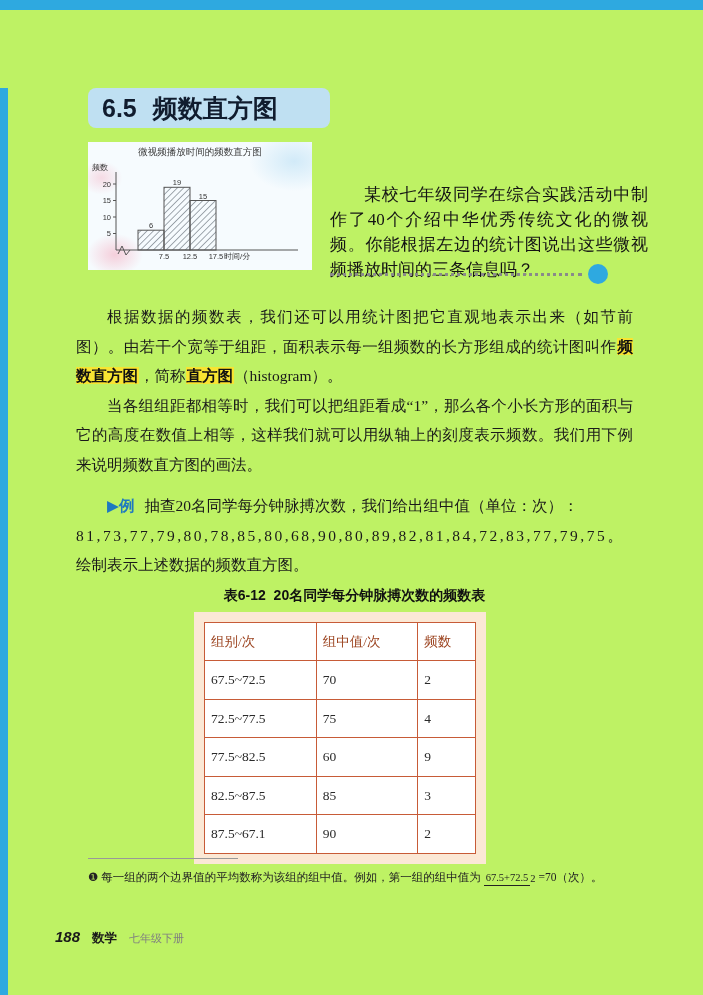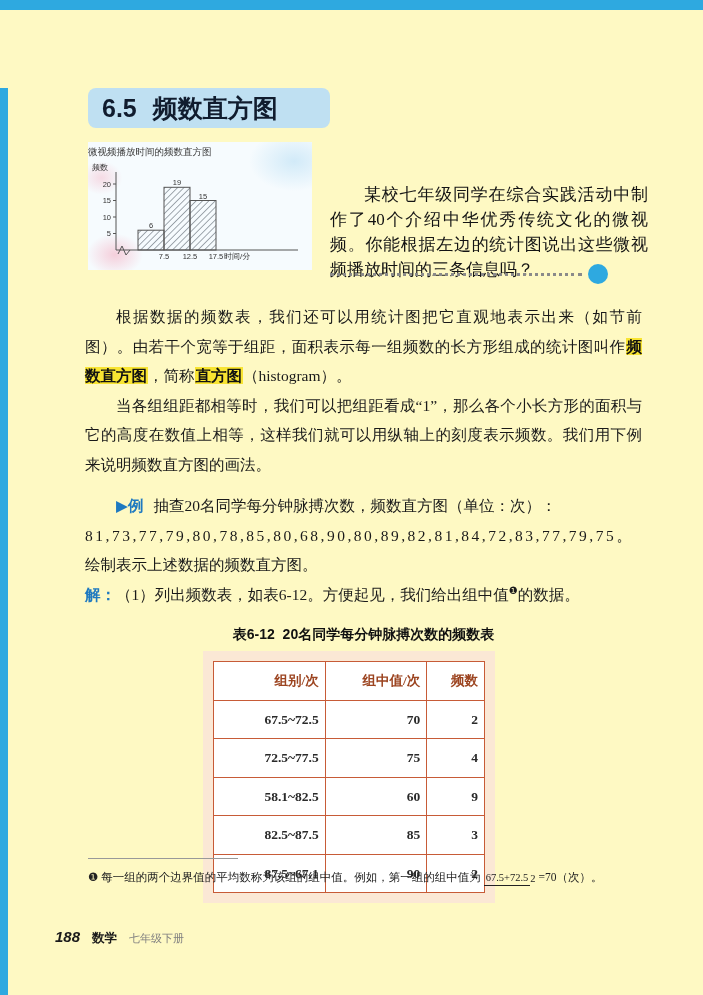--- a/index.html
+++ b/index.html
@@ -1,20 +1,20 @@
 <!DOCTYPE html>
 <html style="--accent: #2EA9E0; --hl: #F8E432; --ex-blue: #1E79C0; --tbl-border: #C75B37; --tbl-head: #9C4420; --panel-bg: #FBE8D5; --header-bg: #BFE0F2;"><head>
 <meta charset="utf-8">
 <style>
   * { margin:0; padding:0; box-sizing:border-box; }
   html,body { background:#e8e8e8; }
   body { font-family:"Liberation Serif","DejaVu Serif",serif; }
   .page {
     position:relative; width:703px; height:995px; margin:0 auto;
-    background:#fef9c3; overflow:hidden; color:#1a1a1a;
+    background:#bef264; overflow:hidden; color:#1a1a1a;
   }
   .top-bar { position:absolute; left:0; top:0; width:703px; height:10px; background:var(--accent,#2EA9E0); }
   .left-bar { position:absolute; left:0; top:88px; width:8px; height:907px; background:var(--accent,#2EA9E0); }
 
   
   .section-header {
     position:absolute; left:88px; top:88px; width:242px; height:40px;
     background:var(--header-bg,#BFE0F2); border-radius:8px;
     display:flex; align-items:center; padding-left:14px;
     font-family:"Liberation Sans","DejaVu Sans",sans-serif;
@@ -27,63 +27,63 @@
     position:absolute; left:88px; top:142px; width:224px; height:128px;
     background:
       radial-gradient(40px 30px at 12% 88%, rgba(244,170,190,0.55), rgba(244,170,190,0) 70%),
       radial-gradient(30px 24px at 6% 28%, rgba(244,170,190,0.40), rgba(244,170,190,0) 70%),
       radial-gradient(60px 40px at 92% 15%, rgba(190,225,245,0.65), rgba(190,225,245,0) 75%),
       #f6fbfe;
     padding-top:4px;
   }
   .chart-title {
     font-family:Liberation Mono, monospace;
-    font-size:9.5px; color:#3a3a3a; text-align:left; height:14px;
+    font-size:9.5px; color:#3a3a3a; text-align:center; height:14px;
   }
   .mini-chart { display:block; width:215px; height:104px; margin-left:2px; }
   .mini-chart text { font-family:"Liberation Sans","DejaVu Sans",sans-serif; fill:#333; }
 
   
   .intro-note {
     position:absolute; left:330px; top:182px; width:318px;
     font-size:17px; line-height:25px; text-align:justify; text-indent:2em; color:#141414;
   }
   .dotted-row {
     position:absolute; left:330px; top:262px; width:312px; height:24px;
     display:flex; align-items:center;
   }
   .dotted-line { width:252px; border-top:3px dotted #8a8a8a; height:0; }
   .blue-dot { width:20px; height:20px; border-radius:50%; background:var(--accent,#2EA9E0); margin-left:6px; }
 
   
-  .body-block { position:absolute; left:85px; top:302px; width:557px; font-size:15.5px; line-height:29.5px; }
+  .body-block { position:absolute; left:76px; top:302px; width:557px; font-size:15.5px; line-height:29.5px; }
   .para { text-align:justify; }
   .indent { text-indent:2em; }
   mark.hl { background:var(--hl,#F8E432); font-weight:bold; padding:0 1px; color:#111; }
   .blue-bold { color:var(--ex-blue,#1E79C0); font-weight:bold; }
   .example-block { margin-top:12px; }
   .line { display:block; }
   .line-indent { text-indent:2em; }
   .example-marker { margin-right:10px; }
   .numbers-line { letter-spacing:2.5px; }
   sup.note-ref { font-size:10px; vertical-align:super; line-height:0; }
 
   
   .table-caption {
-    margin-top:14px; width:557px; text-align:center; font-weight:bold;
+    margin-top:4px; width:557px; text-align:center; font-weight:bold;
     font-size:14px; line-height:22px; color:#111;
     font-family:"Liberation Sans","DejaVu Sans",sans-serif;
   }
   .table-panel {
     width:292px; margin:6px 0 0 118px; background:var(--panel-bg,#FBE8D5); padding:10px 10px;
   }
   table.freq { border-collapse:collapse; margin:0 auto; font-size:13.5px; background:#fff; }
   table.freq th, table.freq td {
-    border:1px solid var(--tbl-border,#C75B37); text-align:right; padding:4px 6px;
-    font-weight:bold; height:27px;margin-left:15px;
+    border:1px solid var(--tbl-border,#C75B37); text-align:left; padding:4px 6px;
+    font-weight:normal; height:27px;margin-left:15px;
   }
   table.freq th { color:var(--tbl-head,#9C4420); width:102px; }
   table.freq th:first-child { width:112px; }
   table.freq th:last-child { width:58px; }
   table.freq td { color:#2a2a2a; }
 
   
   .footnote-rule { position:absolute; left:88px; top:858px; width:150px; border-top:1px solid #999; }
   .footnote {
     position:absolute; left:88px; top:868px; width:572px;
@@ -152,24 +152,23 @@
     <div class="dotted-line"></div>
     <div class="blue-dot"></div>
   </div>
 
   <div class="body-block">
     <p class="para indent"><span>根据数据的频数表，我们还可以用统计图把它直观地表示出来（如节前图）。由若干个宽等于组距，面积表示每一组频数的长方形组成的统计图叫作</span><mark class="hl">频数直方图</mark><span>，简称</span><mark class="hl">直方图</mark><span>（histogram）。</span></p>
 
     <p class="para indent">当各组组距都相等时，我们可以把组距看成“1”，那么各个小长方形的面积与它的高度在数值上相等，这样我们就可以用纵轴上的刻度表示频数。我们用下例来说明频数直方图的画法。</p>
 
     <div class="example-block">
-      <span class="line line-indent"><span class="blue-bold example-marker">▶例</span><span>抽查20名同学每分钟脉搏次数，频数直方图（单位：次）：</span></span>
+      <span class="line line-indent"><span class="blue-bold example-marker">▶例</span><span>抽查20名同学每分钟脉搏次数，我们给出组中值（单位：次）：</span></span>
       <span class="line numbers-line">81,73,77,79,80,78,85,80,68,90,80,89,82,81,84,72,83,77,79,75。</span>
       <span class="line">绘制表示上述数据的频数直方图。</span>
-      <span class="line"><span class="blue-bold">解：</span><span>（1）列出频数表，如表6-12。方便起见，我们给出组中值</span><sup class="note-ref">❶</sup><span>的数据。</span></span>
     </div>
 
     <div class="table-caption">
       <span>表6-12</span>&nbsp;&nbsp;<span>20名同学每分钟脉搏次数的频数表</span>
     </div>
 
     <div class="table-panel">
       <table class="freq">
         <thead>
             <tr id="freq-thead-row">
@@ -183,21 +182,21 @@
               <td>67.5~72.5</td>
               <td>70</td>
               <td>2</td>
             </tr>
             <tr>
               <td>72.5~77.5</td>
               <td>75</td>
               <td>4</td>
             </tr>
             <tr>
-              <td>58.1~82.5</td>
+              <td>77.5~82.5</td>
               <td>60</td>
               <td>9</td>
             </tr>
             <tr>
               <td>82.5~87.5</td>
               <td>85</td>
               <td>3</td>
             </tr>
             <tr>
               <td>87.5~67.1</td>

